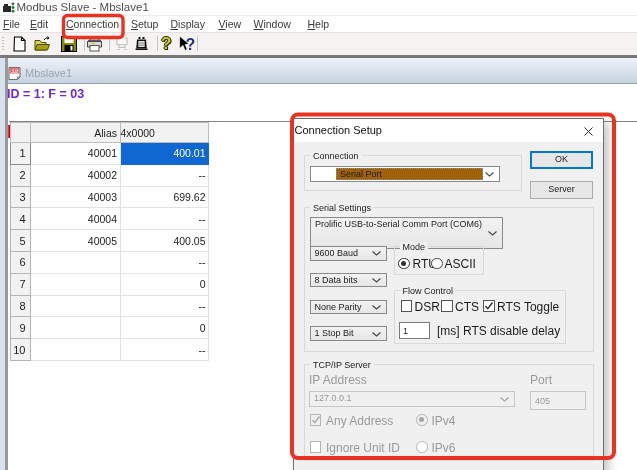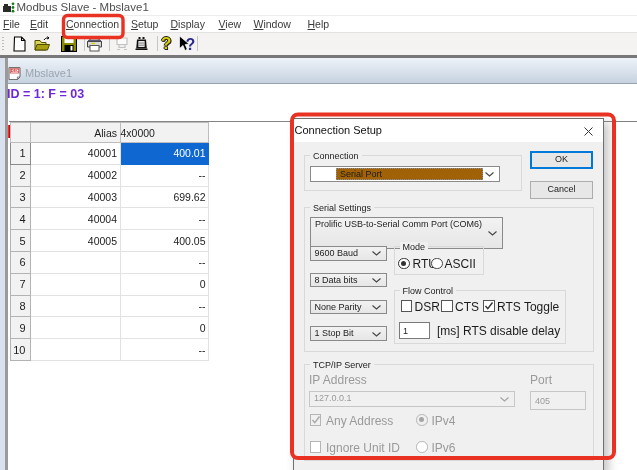--- a/index.html
+++ b/index.html
@@ -211,21 +211,21 @@
     <div class="lbl">Connection</div>
   </div>
   <div class="combo" style="left:310px;top:165.5px;width:190px;height:16px;background:#fff;">
     <div style="position:absolute;left:1px;top:1px;right:16px;bottom:1px;background:#a16207;border:1px dotted #8494a6;line-height:11px;padding-left:3px;margin-left:24px;">Serial Port</div>
     <svg class="chev" width="9" height="5" viewBox="0 0 9 5">
         <path d="M0.5 0.5 L4.5 4 L8.5 0.5" fill="none" stroke="#444" stroke-width="1.1"></path>
       </svg>
   </div>
 
   <div class="abs" style="left:530px;top:151px;width:63px;height:18px;background:#e7e7e7;border:2px solid #0078d7;font-size:9px;color:#1c1c1c;text-align:center;line-height:13px;">OK</div>
-  <div class="abs" style="left:530px;top:181px;width:63px;height:18px;background:#e7e7e7;border:1px solid #acacac;font-size:9px;color:#1c1c1c;text-align:center;line-height:15px;">Cancel</div>
+  <div class="abs" style="left:530px;top:181px;width:63px;height:18px;background:#e7e7e7;border:1px solid #acacac;font-size:9px;color:#1c1c1c;text-align:center;line-height:15px;">Server</div>
 
   <div class="grp" style="left:304px;top:207px;width:290px;height:145px;">
     <div class="lbl">Serial Settings</div>
   </div>
   <div class="combo" style="left:310px;top:217px;width:193px;height:32px;">Prolific USB-to-Serial Comm Port (COM6)
     <svg class="chev" width="9" height="5" viewBox="0 0 9 5">
         <path d="M0.5 0.5 L4.5 4 L8.5 0.5" fill="none" stroke="#444" stroke-width="1.1"></path>
       </svg>
   </div>
   <div class="combo" style="left:309.5px;top:246px;width:77.5px;height:14.5px;">9600 Baud

